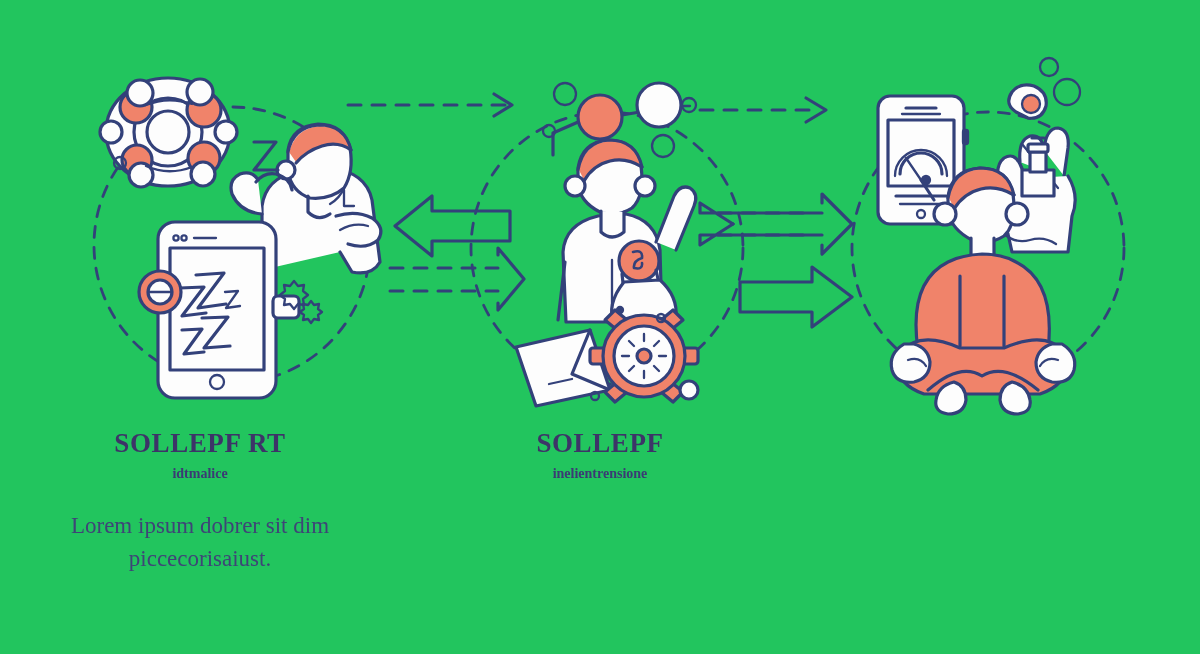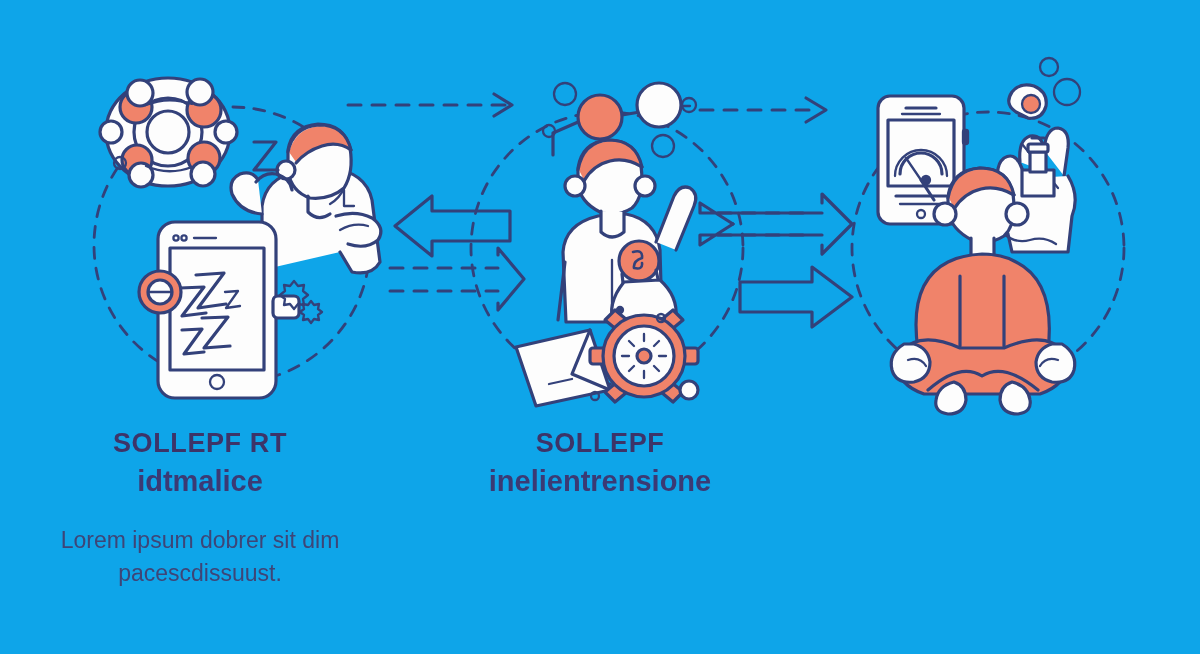--- a/index.html
+++ b/index.html
@@ -4,23 +4,23 @@
 <style>
   html, body {
     margin: 0;
     padding: 0;
     background: #ffffff;
   }
   #infographic {
     position: relative;
     width: 1200px;
     height: 654px;
-    background: #0ea5e9;
+    background: #22c55e;
     overflow: hidden;
-    font-family: Liberation Sans, sans-serif;
+    font-family: Liberation Serif, serif;
     -webkit-font-smoothing: antialiased;
   }
   .art-layer {
     position: absolute;
     left: 0; top: 0;
     width: 1200px;
     height: 654px;
     pointer-events: none;
   }
   .columns {
@@ -40,21 +40,21 @@
   }
   .col-title {
     font-size: 27px;
     font-weight: bold;
     color: #3d3468;
     letter-spacing: 0.6px;
     margin: 0;
     line-height: 1.0;
   }
   .col-subtitle {
-    font-size: 29px;
+    font-size: 14px;
     font-weight: bold;
     color: #3b3a74;
     margin: 10px 0 0 0;
     line-height: 1.0;
   }
   .col-body {
     font-size: 23px;
     color: #3e4577;
     margin: 28px 0 0 0;
     line-height: 1.45;
@@ -339,21 +339,21 @@
     </g>
   </svg>
 
   <div class="columns">
 
     <div class="column">
       <h2 class="col-title">SOLLEPF RT</h2>
       <h3 class="col-subtitle">idtmalice</h3>
       <p class="col-body">
         <span>Lorem ipsum dobrer sit dim</span>
-        <span class="line2">pacescdissuust.</span>
+        <span class="line2">piccecorisaiust.</span>
       </p>
     </div>
 
     <div class="column">
       <h2 class="col-title">SOLLEPF</h2>
       <h3 class="col-subtitle">inelientrensione</h3>
     </div>
 
 
   </div>

